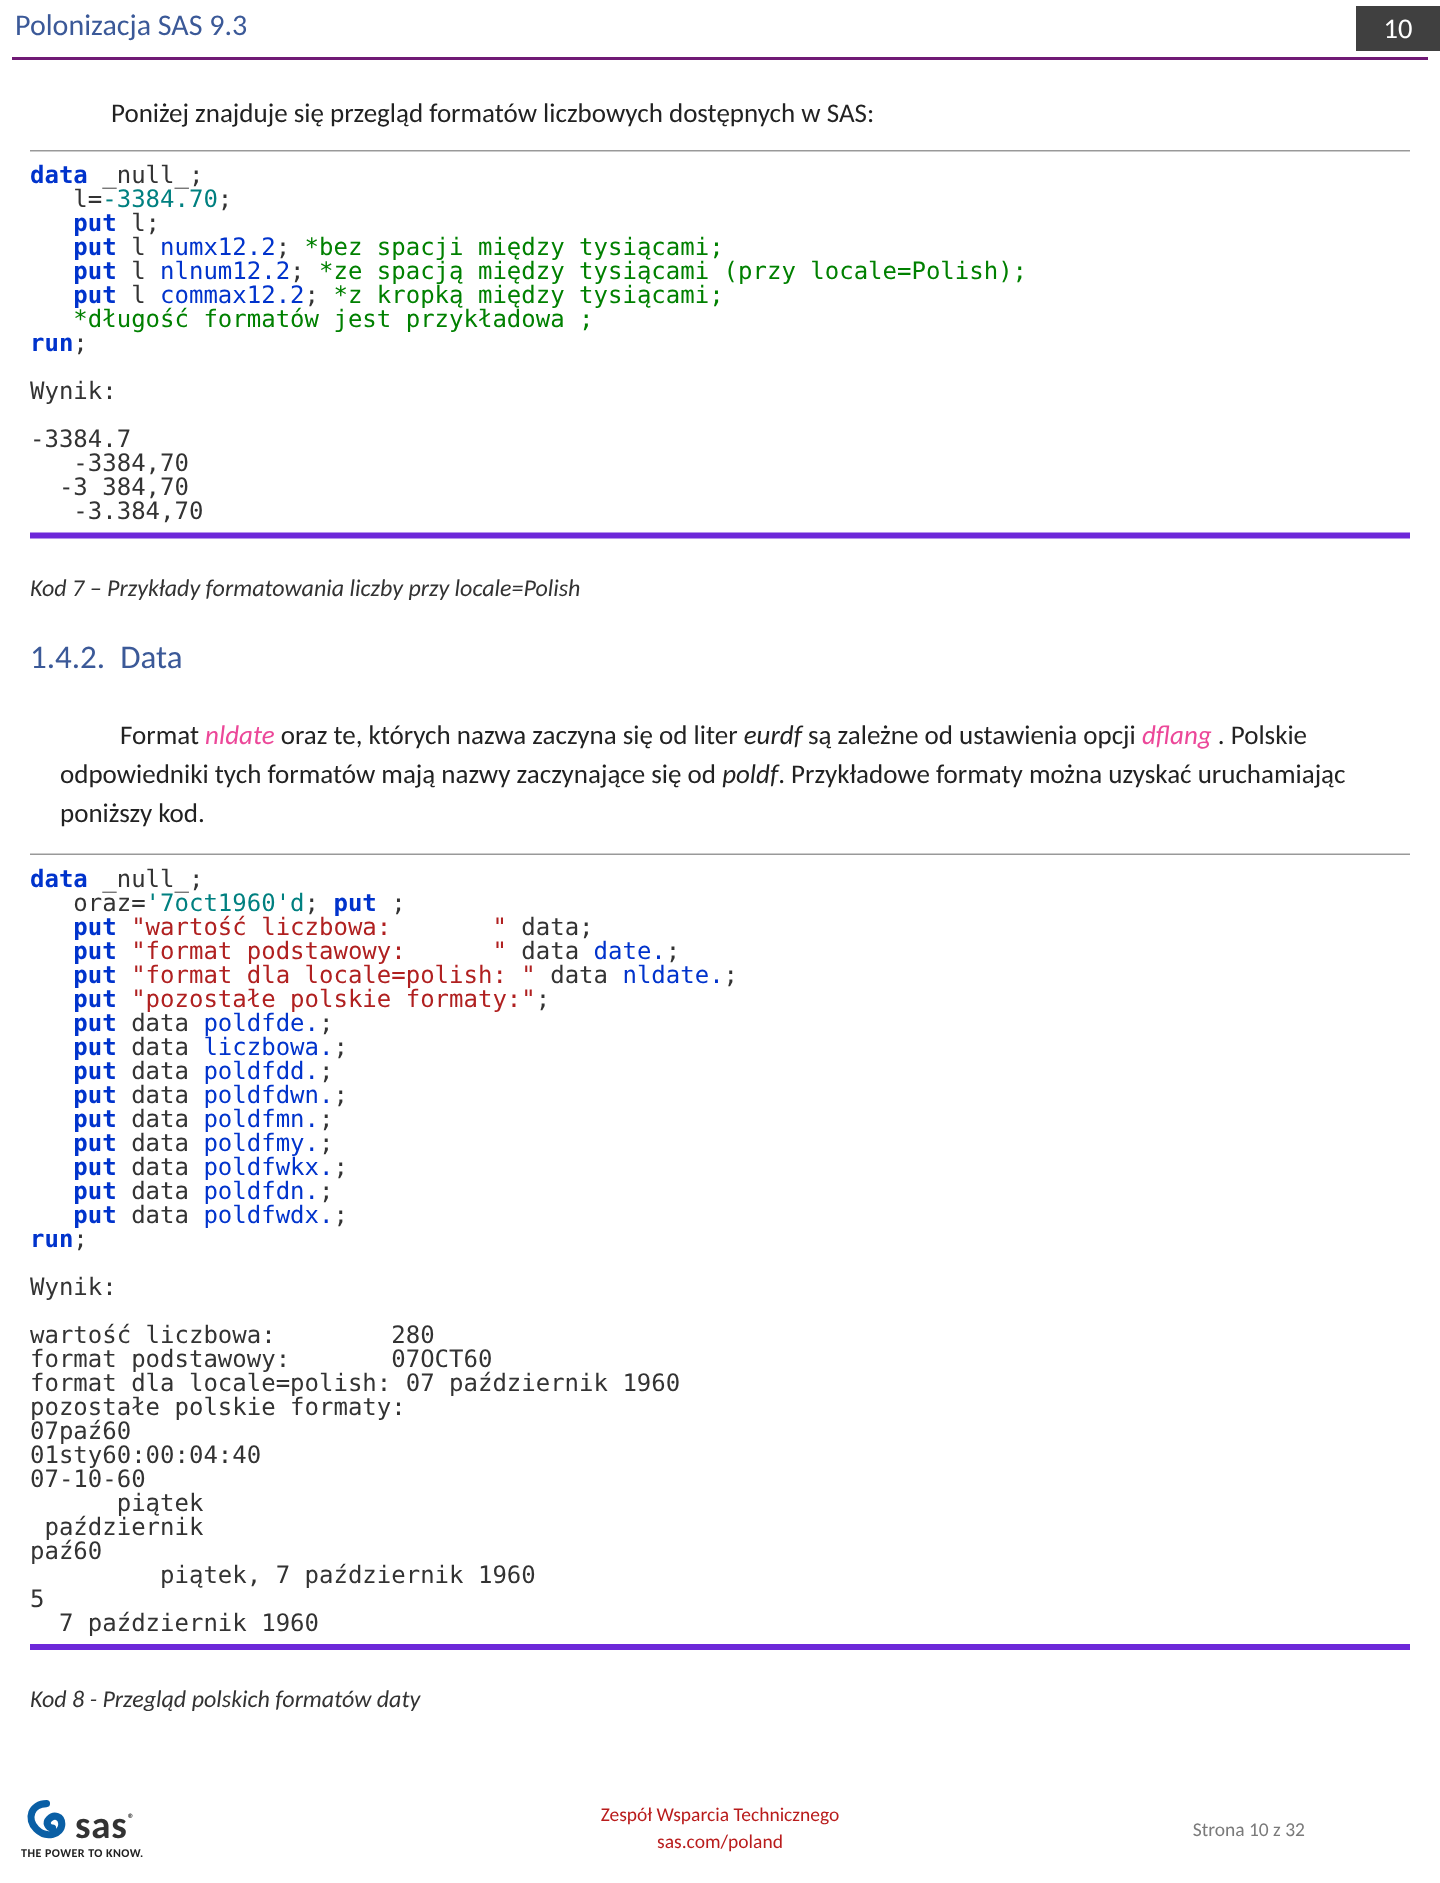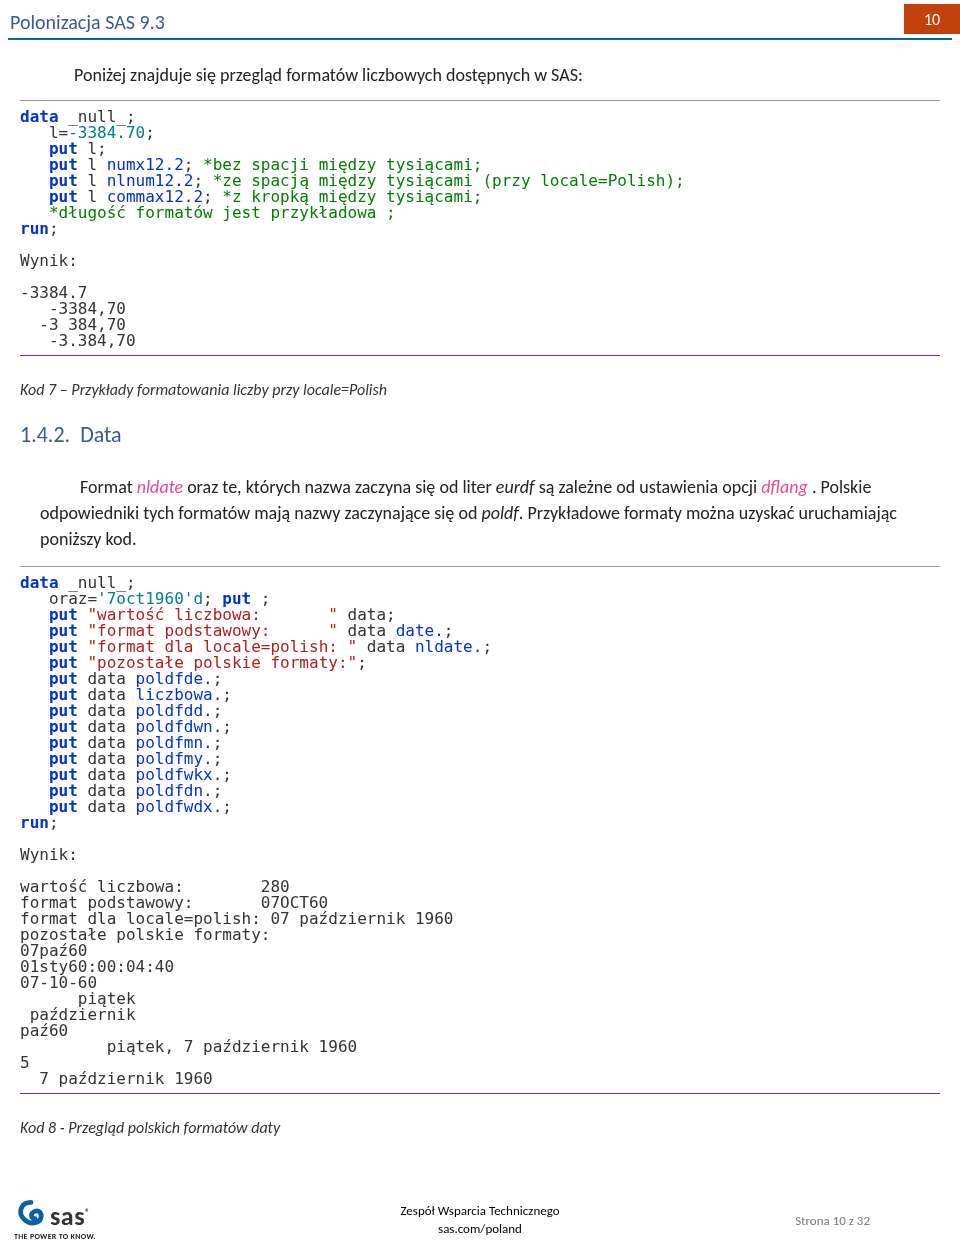--- a/index.html
+++ b/index.html
@@ -7,52 +7,52 @@
     width: 960px;
     height: 1255px;
     background: #fff;
     font-family: Calibri, Arial, sans-serif;
     color: #333;
     position: relative;
   }
   .header {
     display: flex;
     justify-content: space-between;
-    align-items: flex-end;
-    border-bottom: 2px solid #0369a1;
+    align-items: center;
+    border-bottom: 2px solid #701a75;
     padding: 0 0 4px 0;
     margin: 0 8px;
   }
   .header-title {
     color: #3b5998;
     font-size: 20px;
     font-family: Calibri, Arial, sans-serif;
     padding-left: 2px;
   }
   .page-badge {
-    background: #c2410c;
+    background: #404040;
     color: #fff;
-    font-size: 16px;
+    font-size: 19px;
     width: 56px;
     height: 30px;
     display: flex;
     align-items: center;
     justify-content: center;
     margin-top: 4px;
     margin-right: -8px;
   }
   .content { padding: 0 20px; }
   .intro {
     font-size: 18px;
     color: #222;
     padding: 24px 0 14px 54px;
   }
   .code-block {
     border-top: 1px solid #999;
-    border-bottom: 1px solid #6d28d9;
+    border-bottom: 4px solid #6d28d9;
     padding: 8px 0 6px 0;
     font-family: "DejaVu Sans Mono","Consolas",monospace;
     font-size: 16px;
     line-height: 1.0;
     color: #333;
     white-space: pre;
     margin: 0 0 0 0;
   }
   .kw-blue { color: #0033cc; font-weight: bold; }
   .kw-blue-reg { color: #0033cc; }
@@ -91,21 +91,21 @@
     height: 70px;
     display: flex;
     align-items: center;
     justify-content: space-between;
     padding: 0 90px 0 14px;
   }
   .footer-center {
     position: absolute;
     left: 0; right: 0;
     text-align: center;
-    color: #000000;
+    color: #b91c1c;
     font-size: 13px;
     line-height: 1.35;
   }
   .footer-right {
     color: #7a7a7a;
     font-size: 13px;
     margin-left: auto;
     z-index: 2;
   }
   .sas-logo {

